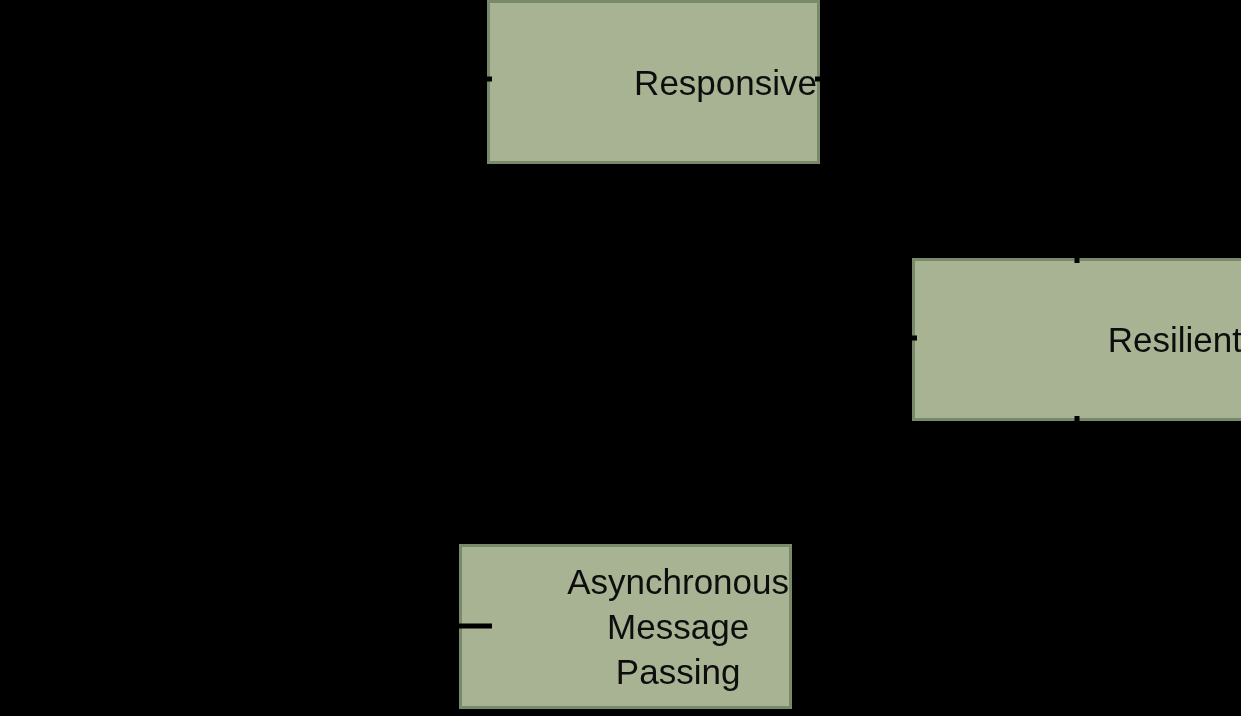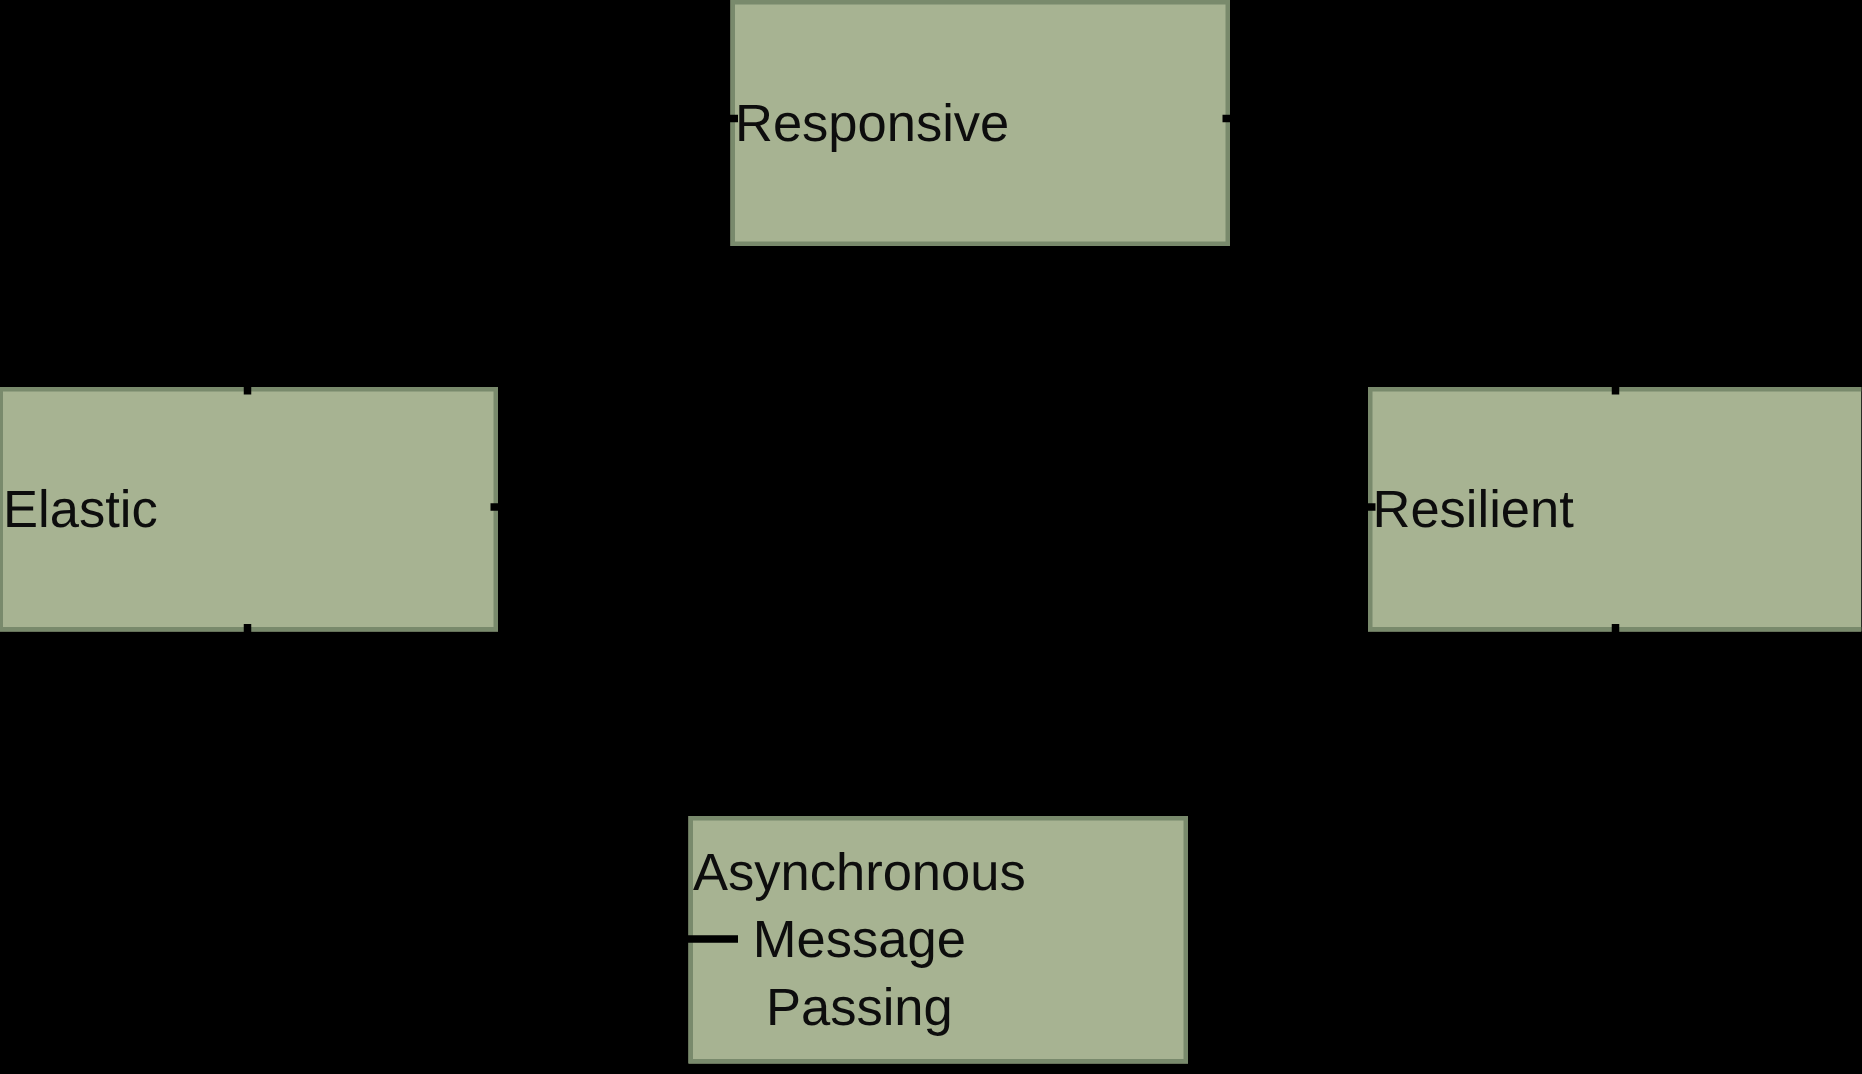--- a/index.html
+++ b/index.html
@@ -18,21 +18,21 @@
     background: var(--bg);
     overflow: hidden;
     font-family: "Liberation Sans", "DejaVu Sans", sans-serif;
   }
   .node {
     position: absolute;
     background: var(--node-fill);
     border: 3px solid var(--node-border);
     display: flex;
     align-items: center;
-    justify-content: flex-start;
+    justify-content: flex-end;
     text-align: center;
     color: var(--text);
     font-size: 35px;
     line-height: 45px;
     white-space: pre-line;
     z-index: 1;
   }
   .node-responsive { left: 487px; top: 0px;   width: 333px; height: 164px; }
   .node-elastic    { left: -1px;  top: 258px; width: 333px; height: 163px; }
   .node-resilient  { left: 912px; top: 258px; width: 333px; height: 163px; }
@@ -61,23 +61,20 @@
     <polyline points="815,79 1077,79 1077,263"></polyline>
     <polyline points="492,626 165,626 165,416"></polyline>
     <polyline points="815,626 1077,626 1077,416"></polyline>
     <polyline points="327,338 917,338"></polyline>
   </svg>
 
   <div class="node node-responsive">
     <span>Responsive</span>
   </div>
 
-  <div class="node node-elastic">
-    <span>Elastic</span>
-  </div>
 
   <div class="node node-resilient">
     <span>Resilient</span>
   </div>
 
   <div class="node node-message">
     <span>Asynchronous
 Message
 Passing</span>
   </div>

